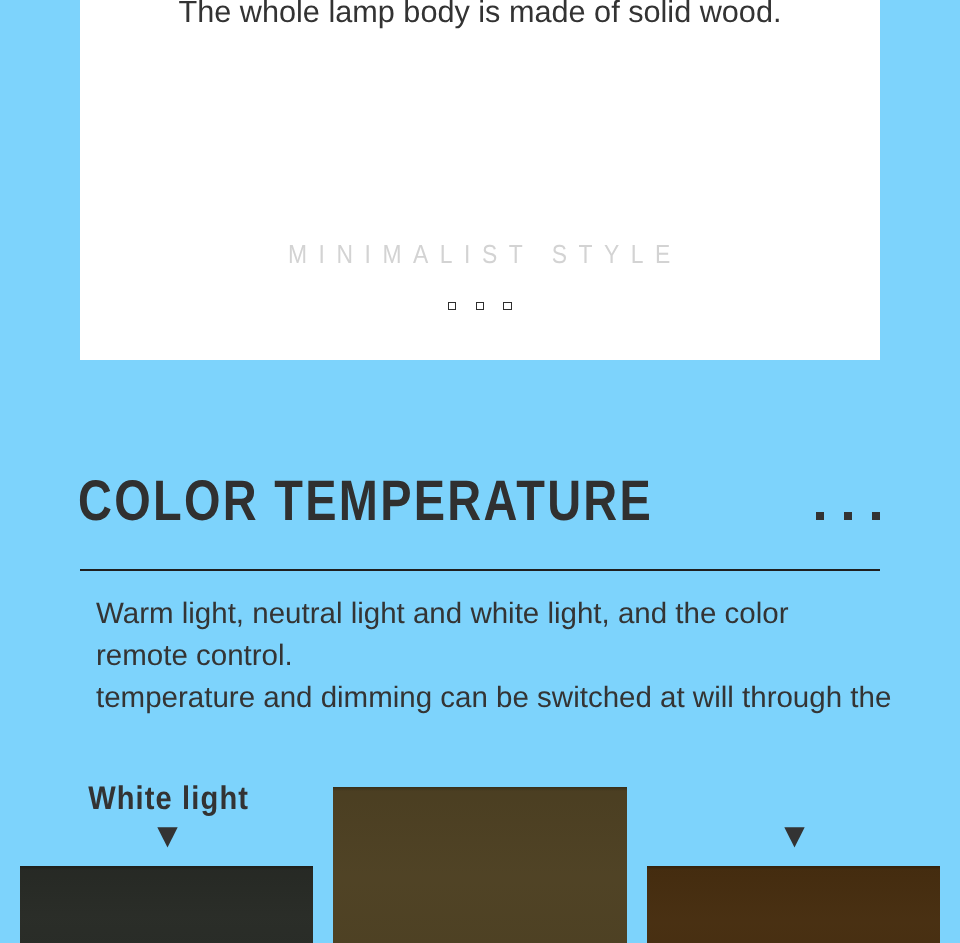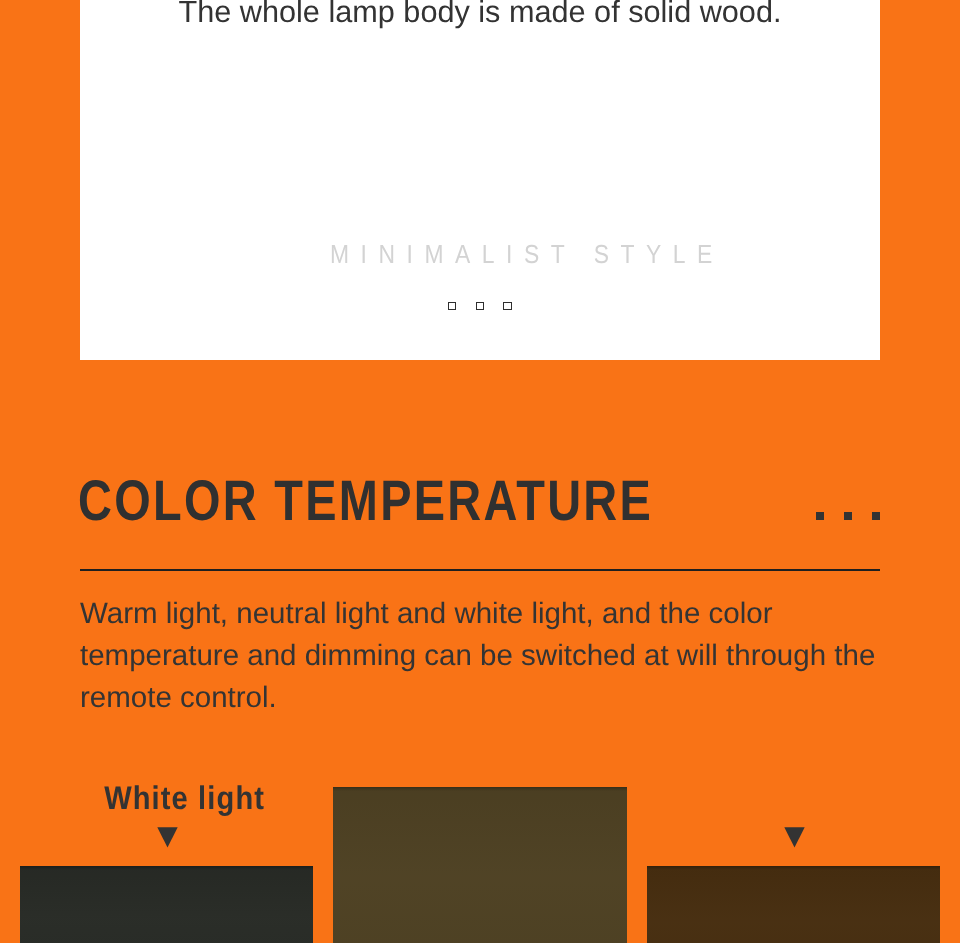--- a/index.html
+++ b/index.html
@@ -41,21 +41,20 @@
   }
   .minimal {
     position: absolute;
     left: 0px;
     top: 358.6px;
     width: 800px;
     text-align: left;
     font-size: 26px;
     color: #d3d3d3;
     line-height: 30px;
-    padding-left: 42px;
   }
   .minimal > span {
     display: inline-block;
     transform: scaleX(0.88);
     transform-origin: 0 0;
     letter-spacing: 13.1px;
     margin-left: 208.4px;
   }
   .tofu-row {
     position: absolute;
@@ -105,21 +104,21 @@
   .ct-rule {
     position: absolute;
     left: 80px;
     top: 568.7px;
     width: 800px;
     height: 2.6px;
     background: #1f1f1f;
   }
   .ct-body {
     position: absolute;
-    left: 80px;
+    left: 96px;
     top: 592.5px;
     width: 810px;
     font-size: 29.5px;
     line-height: 42px;
     color: #343434;
     white-space: nowrap;
   }
 
   
   .sw { position: absolute; }
@@ -152,21 +151,21 @@
   .sw-arrow {
     position: absolute;
     width: 21px;
     height: 21px;
     display: block;
   }
 </style>
 </head>
 <body>
 
-<div class="page" style="background-color: #f97316;">
+<div class="page" style="background-color: #7dd3fc;">
 
   <div class="card" style="background-color: rgb(255, 255, 255);">
     <div class="card-sub">
       <div>The whole lamp body is made of solid wood.</div>
     </div>
     <div class="minimal"><span>MINIMALIST STYLE</span></div>
     <div class="tofu-row">
       <span class="tofu-box" style="left:0px;"></span>
       <span class="tofu-box" style="left:28.1px;"></span>
       <span class="tofu-box" style="left:55.8px;"></span>
@@ -175,25 +174,25 @@
 
   <div class="ct-head">COLOR TEMPERATURE</div>
   <div class="ct-dots">
     <span class="ct-dot" style="left:0px;"></span>
     <span class="ct-dot" style="left:28.3px;"></span>
     <span class="ct-dot" style="left:56.2px;"></span>
   </div>
   <div class="ct-rule" style="background-color: rgb(31, 31, 31);"></div>
   <div class="ct-body">
     <div>Warm light, neutral light and white light, and the color</div>
+    <div>remote control.</div>
     <div>temperature and dimming can be switched at will through the</div>
-    <div>remote control.</div>
   </div>
 
-  <div class="sw-label" style="left:37px; top:781px;"><span>White light</span></div>
+  <div class="sw-label" style="left:21px; top:781px;"><span>White light</span></div>
   <svg class="sw-arrow" style="left:156.8px; top:827.2px;" viewBox="0 0 21 21">
       <polygon points="0.3,0.3 20.7,0.3 10.5,20.4" fill="#333333"></polygon>
     </svg>
   <div class="sw" style="left: 20px; top: 866px; width: 293px; height: 120px; background-color: rgb(40, 43, 38);"></div>
 
   <div class="sw" style="left: 333px; top: 787px; width: 294px; height: 200px; background-color: rgb(78, 65, 35);"></div>
 
   <svg class="sw-arrow" style="left:783.5px; top:827.2px;" viewBox="0 0 21 21">
       <polygon points="0.3,0.3 20.7,0.3 10.5,20.4" fill="#333333"></polygon>
     </svg>

